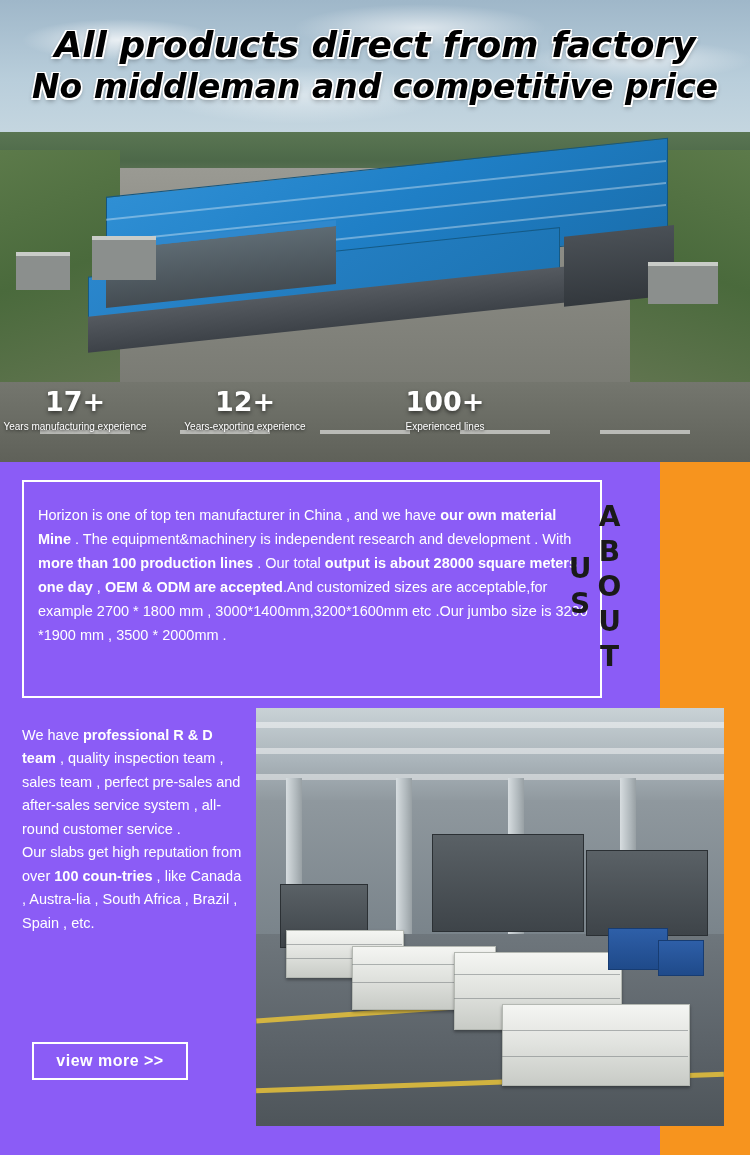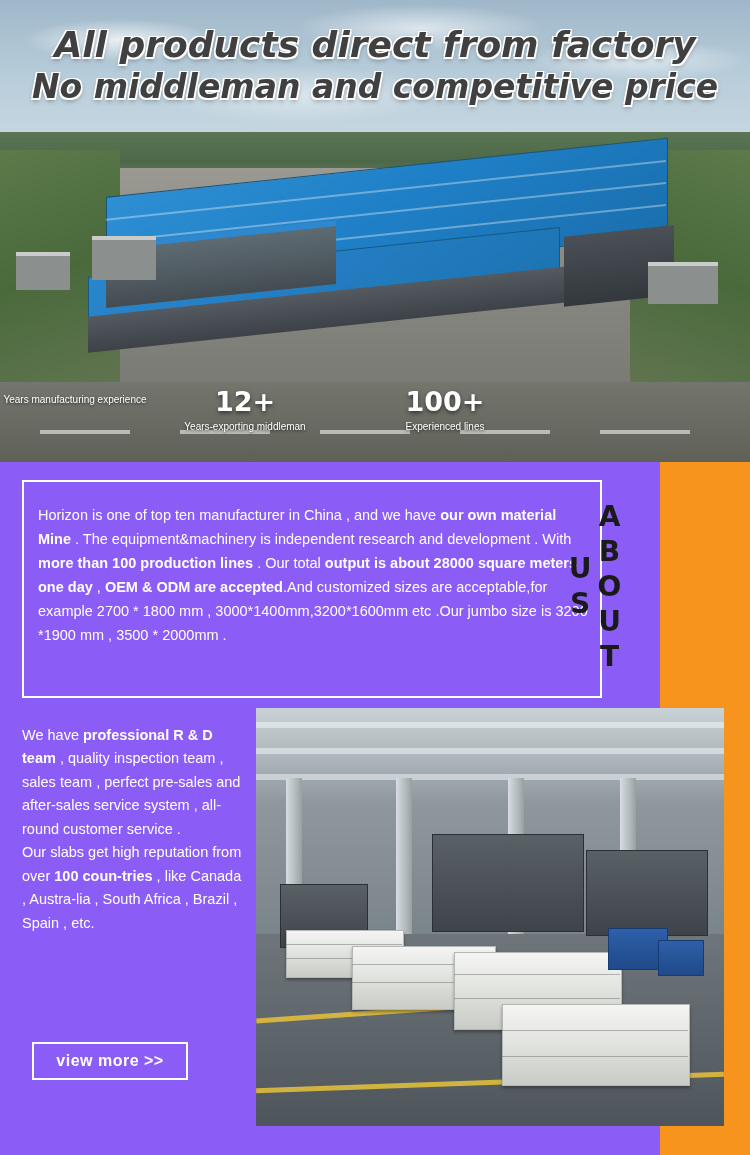--- a/index.html
+++ b/index.html
@@ -141,21 +141,21 @@
     left: 0; top: 0;
     width: 750px;
     padding-top: 26px;
     text-align: center;
     z-index: 5;
   }
   .headline-1, .headline-2 {
     font-family: "DejaVu Sans", sans-serif;
     font-weight: bold;
     font-style: italic;
-    color: #404040;
+    color: #000000;
     letter-spacing: 0px;
     line-height: 1.08;
     text-shadow:
       -1.5px -1.5px 0 #ffffff,
       1.5px -1.5px 0 #ffffff,
       -1.5px 1.5px 0 #ffffff,
       1.5px 1.5px 0 #ffffff,
       0 3px 5px rgba(0,0,0,.35);
   }
   .headline-1 { font-size: 36px; }
@@ -353,25 +353,26 @@
     <div class="small-bldg" style="left:648px;top:262px;width:70px;height:38px;"></div>
 
     <div class="headline">
       <div class="headline-1">All products direct from factory</div>
       <div class="headline-2">No middleman and competitive price</div>
     </div>
 
     <div class="stats">
       <div class="stats-row row1">
         <div class="stat s1">
+          <div class="stat-num">17+</div>
           <div class="stat-label">Years manufacturing experience</div>
         </div>
         <div class="stat s2">
           <div class="stat-num">12+</div>
-          <div class="stat-label">Years-exporting middleman</div>
+          <div class="stat-label">Years-exporting experience</div>
         </div>
         <div class="stat s3">
           <div class="stat-num">100+</div>
           <div class="stat-label">Experienced lines</div>
         </div>
       </div>
     </div>
   </div>
 
   <div class="about">

